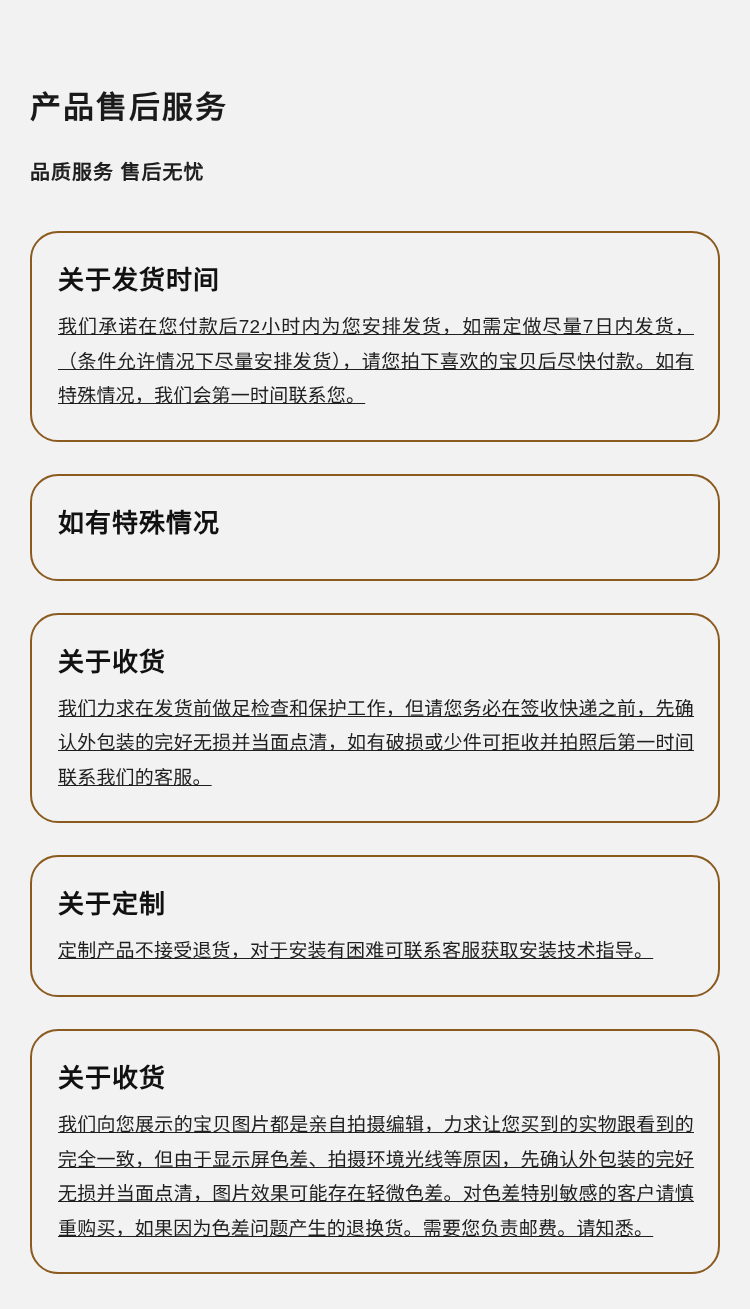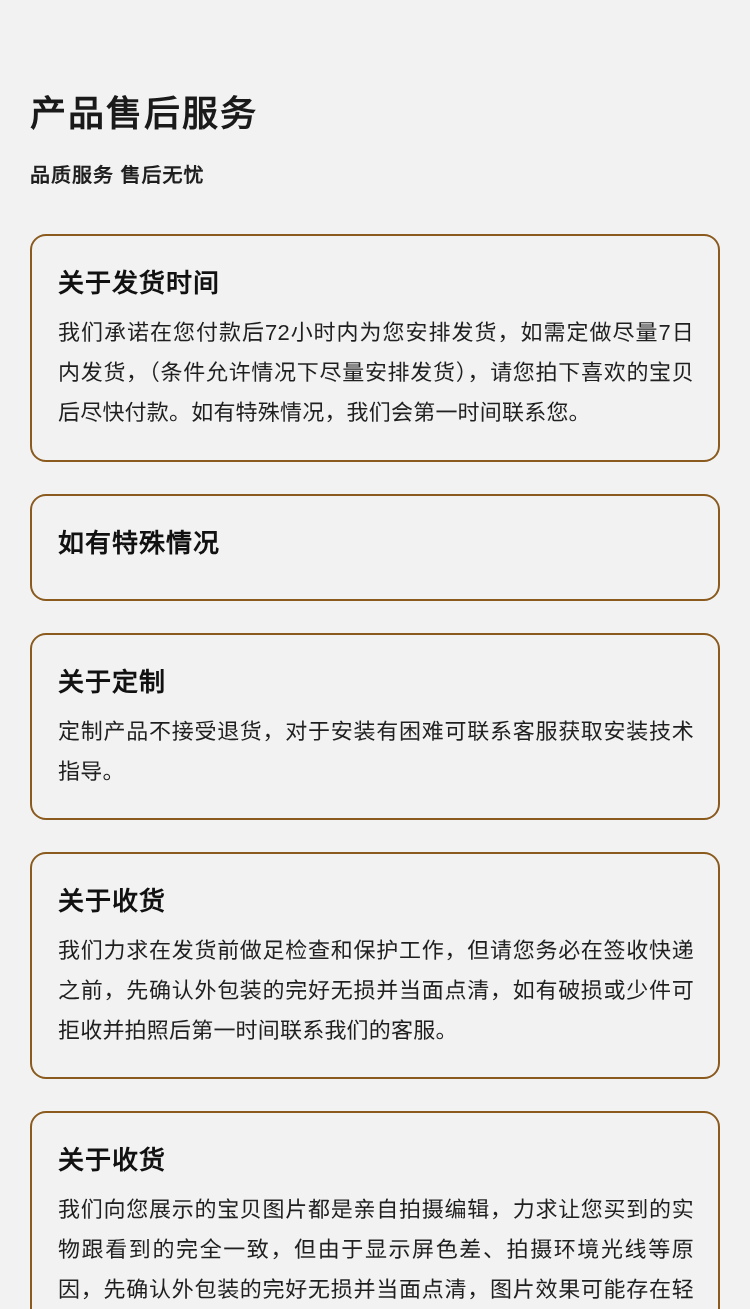--- a/index.html
+++ b/index.html
@@ -16,61 +16,62 @@
   }
   .page {
     width: 750px;
     min-height: 1309px;
     box-sizing: border-box;
     padding: 0 30px;
     background: #f2f2f2;
     position: relative;
   }
   .page-title {
-    font-size: 36px;
+    font-size: 31px;
     font-weight: bold;
     color: #1a1a1a;
     letter-spacing: 2px;
     padding-top: 68px;
     line-height: 1.2;
   }
   .page-subtitle {
-    margin-top: 24px;
+    margin-top: 30px;
     font-size: 20px;
     font-weight: bold;
     color: #1f1f1f;
     letter-spacing: 1px;
   }
   .cards {
     margin-top: 46px;
     display: flex;
     flex-direction: column;
     gap: 32px;
     padding-bottom: 40px;
   }
   .card {
     box-sizing: border-box;
     border: 2px solid #8a5a1e;
-    border-radius: 16px;
+    border-radius: 28px;
     background: #f2f2f2;
     padding: 26px 24px 26px 26px;
   }
   .card-title {
     font-size: 26px;
     font-weight: bold;
     color: #111111;
     letter-spacing: 1px;
     margin-bottom: 14px;
   }
   .card-body {
-    font-size: 22px;
+    font-size: 19px;
     line-height: 1.82;
     color: #1f1f1f;
     text-align: justify;
     letter-spacing: 0.2px;
+    text-decoration: underline;
   }
 </style>
 </head>
 <body>
 
 <div class="page">
 
   <h1 class="page-title">产品售后服务</h1>
 
   <div class="page-subtitle">品质服务 售后无忧</div>
@@ -80,27 +81,27 @@
     <section class="card">
       <div class="card-title">关于发货时间</div>
       <div class="card-body">我们承诺在您付款后72小时内为您安排发货，如需定做尽量7日内发货，（条件允许情况下尽量安排发货），请您拍下喜欢的宝贝后尽快付款。如有特殊情况，我们会第一时间联系您。</div>
     </section>
 
     <section class="card">
       <div class="card-title">如有特殊情况</div>
     </section>
 
     <section class="card">
-      <div class="card-title">关于定制</div>
-      <div class="card-body">定制产品不接受退货，对于安装有困难可联系客服获取安装技术指导。</div>
+      <div class="card-title">关于收货</div>
+      <div class="card-body">我们力求在发货前做足检查和保护工作，但请您务必在签收快递之前，先确认外包装的完好无损并当面点清，如有破损或少件可拒收并拍照后第一时间联系我们的客服。</div>
     </section>
 
     <section class="card">
-      <div class="card-title">关于收货</div>
-      <div class="card-body">我们力求在发货前做足检查和保护工作，但请您务必在签收快递之前，先确认外包装的完好无损并当面点清，如有破损或少件可拒收并拍照后第一时间联系我们的客服。</div>
+      <div class="card-title">关于定制</div>
+      <div class="card-body">定制产品不接受退货，对于安装有困难可联系客服获取安装技术指导。</div>
     </section>
 
     <section class="card">
       <div class="card-title">关于收货</div>
       <div class="card-body">我们向您展示的宝贝图片都是亲自拍摄编辑，力求让您买到的实物跟看到的完全一致，但由于显示屏色差、拍摄环境光线等原因，先确认外包装的完好无损并当面点清，图片效果可能存在轻微色差。对色差特别敏感的客户请慎重购买，如果因为色差问题产生的退换货。需要您负责邮费。请知悉。</div>
     </section>
 
   </div>
 </div>
 

